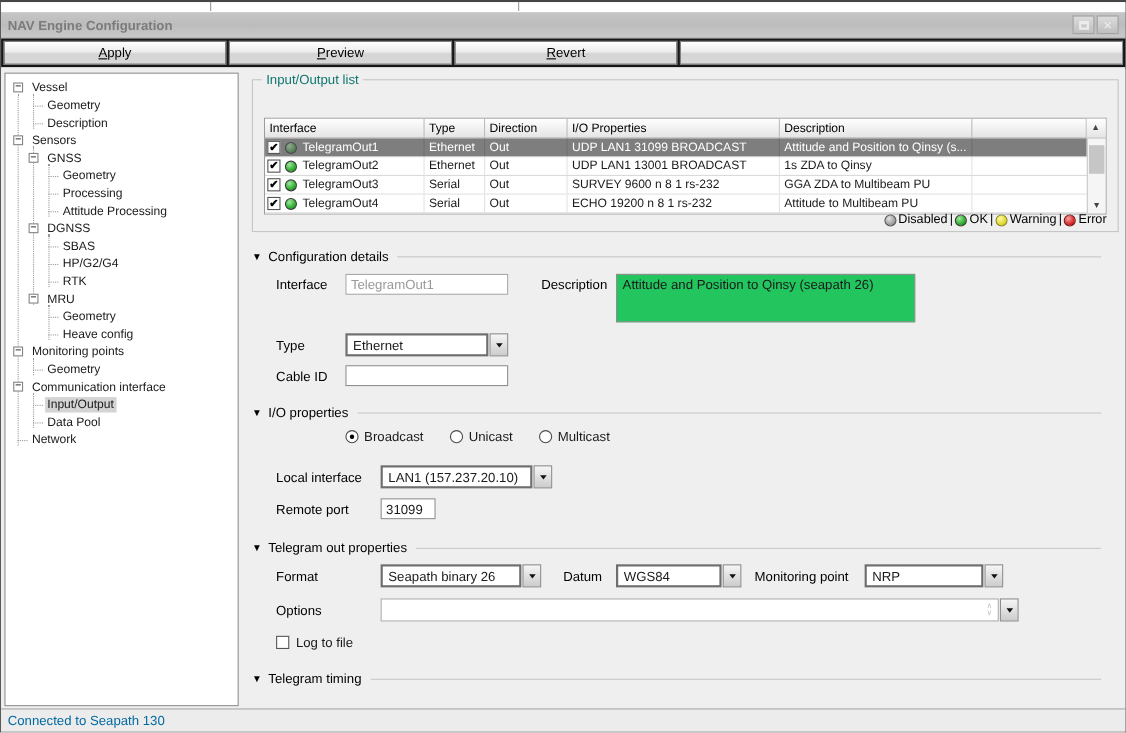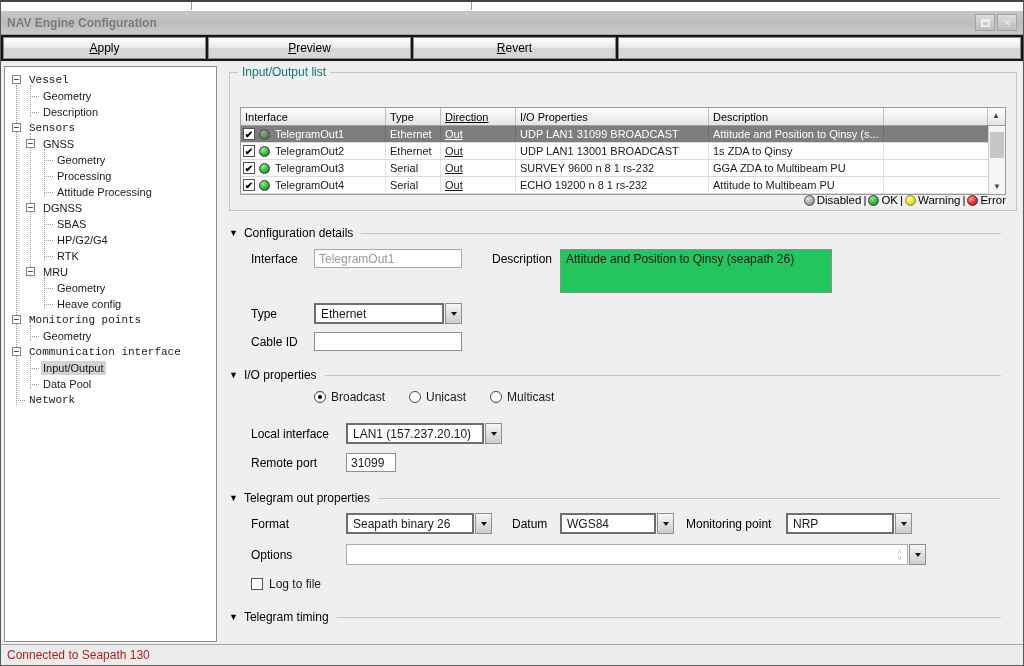--- a/index.html
+++ b/index.html
@@ -33,39 +33,39 @@
   .trunk { position:absolute; width:0; border-left:1px dotted #9a9a9a; }
   .titem { position:relative; height:16px; display:flex; align-items:center; }
   .titem .tbox { position:absolute; width:9px; height:9px; border:1px solid #848484; background:#fff; top:3px; display:flex; align-items:center; justify-content:center; font-size:9px; line-height:7px; color:#000; font-family:"DejaVu Sans Mono",monospace; }
   .titem.ti0 .tbox, .titem.ti0l .tbox { left:7px; }
   .titem.ti1 .tbox, .titem.ti1l .tbox { left:21px; }
   .titem .stub { position:absolute; top:8px; border-top:1px dotted #9a9a9a; }
   .titem.ti1l .stub { left:25px; width:9px; }
   .titem.ti2l .stub { left:39px; width:9px; }
   .titem.ti0l .stub { left:11px; width:9px; }
   .titem .tlabel { font-size:11px; padding:1px 2px; white-space:nowrap; }
-  .titem.ti0 .tlabel, .titem.ti0l .tlabel { margin-left:22px;font-family:Liberation Mono, monospace; }
+  .titem.ti0 .tlabel, .titem.ti0l .tlabel { margin-left:22px; }
   .titem.ti1 .tlabel, .titem.ti1l .tlabel { margin-left:36px; }
   .titem.ti2l .tlabel { margin-left:50px; }
   .titem.selected .tlabel { background:#d4d4d4; }
 
   
   .content { position:absolute; left:222px; top:0; width:800px; height:584px; }
 
   
   .groupbox { position:relative; margin:9px 6px 0 6px; height:139px; border:1px solid #c6c6c6; }
   .gb-title { position:absolute; top:-8px; left:8px; background:#efefef; padding:0 4px; color:#0f766e; font-size:12px; }
 
   
   .iotable { position:absolute; top:34px; left:10px; right:10px; border:1px solid #9b9b9b; background:#fff; display:flex; flex-direction:column; }
   .trow { display:flex; height:17px; }
   .trow.head { height:18px; background:linear-gradient(180deg,#ffffff,#e4e4e4); border-bottom:1px solid #9e9e9e; }
   .tcell { padding:0 4px; font-size:11px; display:flex; align-items:center; overflow:hidden; white-space:nowrap; border-right:1px solid #e3e3e3; }
   .trow.head .tcell { border-right:1px solid #bdbdbd; color:#000; }
-  .c0{width:145px;} .c1{width:55px;} .c2{width:75px;text-decoration:underline;} .c3{width:193px;} .c4{width:175px;} .c5{flex:1;border-right:none;}
+  .c0{width:145px;} .c1{width:55px;} .c2{width:75px;} .c3{width:193px;} .c4{width:175px;} .c5{flex:1;border-right:none;}
   .trow.data { border-bottom:1px solid #dadada; background:#fff; }
   .trow.data.selected { background:#7e7e7e; color:#fff; }
   .trow.data.selected .tcell { border-right-color:#6f6f6f; }
   .cb { width:12px; height:12px; border:1px solid #555; background:#fff; display:flex; align-items:center; justify-content:center; font-size:10px; font-weight:bold; color:#000; margin-right:4px; flex:0 0 auto; overflow:hidden; }
   .dot { width:11px; height:11px; border-radius:50%; margin-right:5px; flex:0 0 auto; }
   .dot.ok { background:radial-gradient(circle at 35% 30%, #9fe89f, #2fae2f 60%, #1d771d); border:1px solid #3a3a3a; }
   .dot.ok.dim { opacity:.7; filter:saturate(.55) brightness(.85); }
   .dot.disabled { background:radial-gradient(circle at 35% 30%, #e3e3e3, #9b9b9b 65%, #757575); border:1px solid #555; }
   .dot.warning { background:radial-gradient(circle at 35% 30%, #fbfba0, #e3d832 60%, #b3a514); border:1px solid #8a8a2a; }
   .dot.error { background:radial-gradient(circle at 35% 30%, #f4a0a0, #d92b2b 60%, #991414); border:1px solid #7a1a1a; }
@@ -100,21 +100,21 @@
   .combo .dbtn { width:17px; margin-left:1px; background:linear-gradient(180deg,#f6f6f6,#cccccc); border:1px solid #8f8f8f; display:flex; align-items:center; justify-content:center; flex:0 0 auto; }
   .darr { width:0; height:0; border:3px solid transparent; border-top:4px solid #111; margin-top:4px; }
   .combo.flat .val { border:1px solid #adadad; }
   .spinner { margin-left:auto; display:flex; flex-direction:column; justify-content:center; color:#c2c2c2; font-size:7px; line-height:6px; }
   .radio { width:12px; height:12px; border-radius:50%; border:1px solid #4a4a4a; background:#fff; position:relative; margin-right:5px; flex:0 0 auto; }
   .radio.on::after { content:""; position:absolute; left:3px; top:3px; right:3px; bottom:3px; border-radius:50%; background:#000; }
   .rlabel { font-size:12px; margin-right:0; }
   .rgroup { display:flex; align-items:center; }
 
   
-  .statusbar { position:absolute; left:0; right:0; bottom:0; height:21px; background:#ececec; border-top:1px solid #a8a8a8; display:flex; align-items:center; padding:10px 6px; font-size:12px; color:#b91c1c; }
+  .statusbar { position:absolute; left:0; right:0; bottom:0; height:21px; background:#ececec; border-top:1px solid #a8a8a8; display:flex; align-items:center; padding:10px 6px; font-size:12px; color:#0369a1; }
 </style>
 </head>
 <body>
 
 <div class="window">
 
   <div class="topstrip">
     <span class="tick" style="left:190px"></span>
     <span class="tick" style="left:470px"></span>
   </div>

